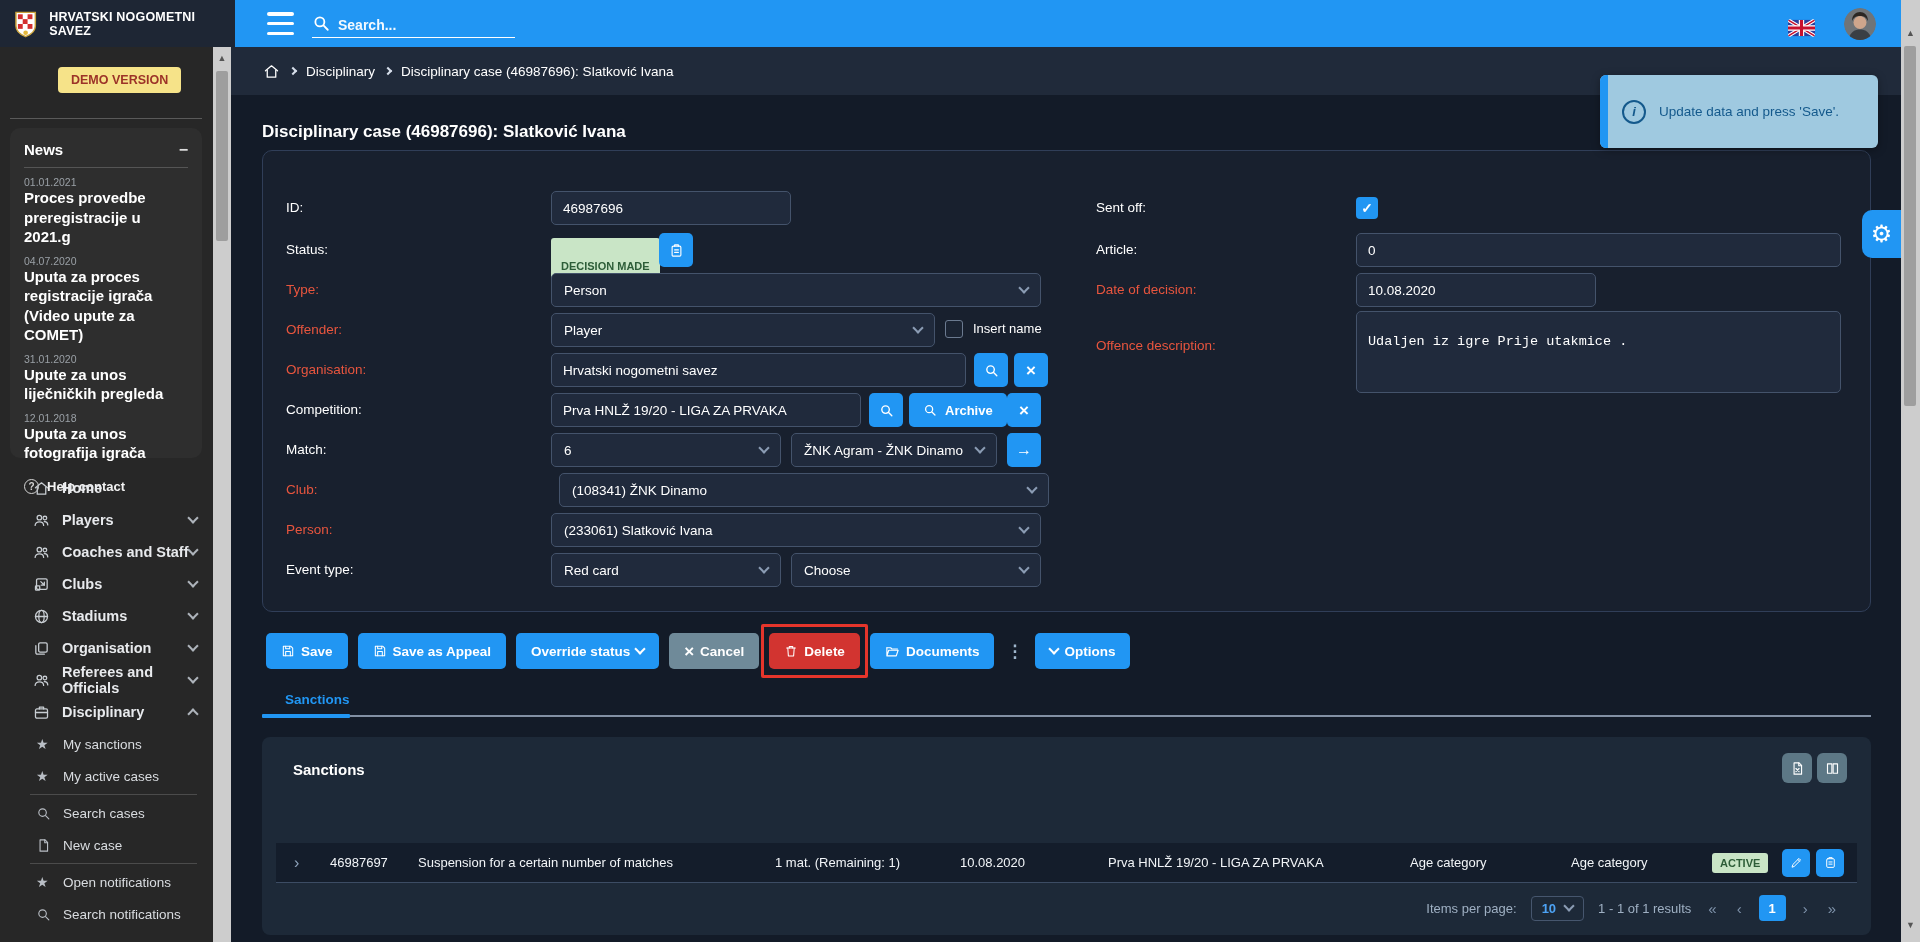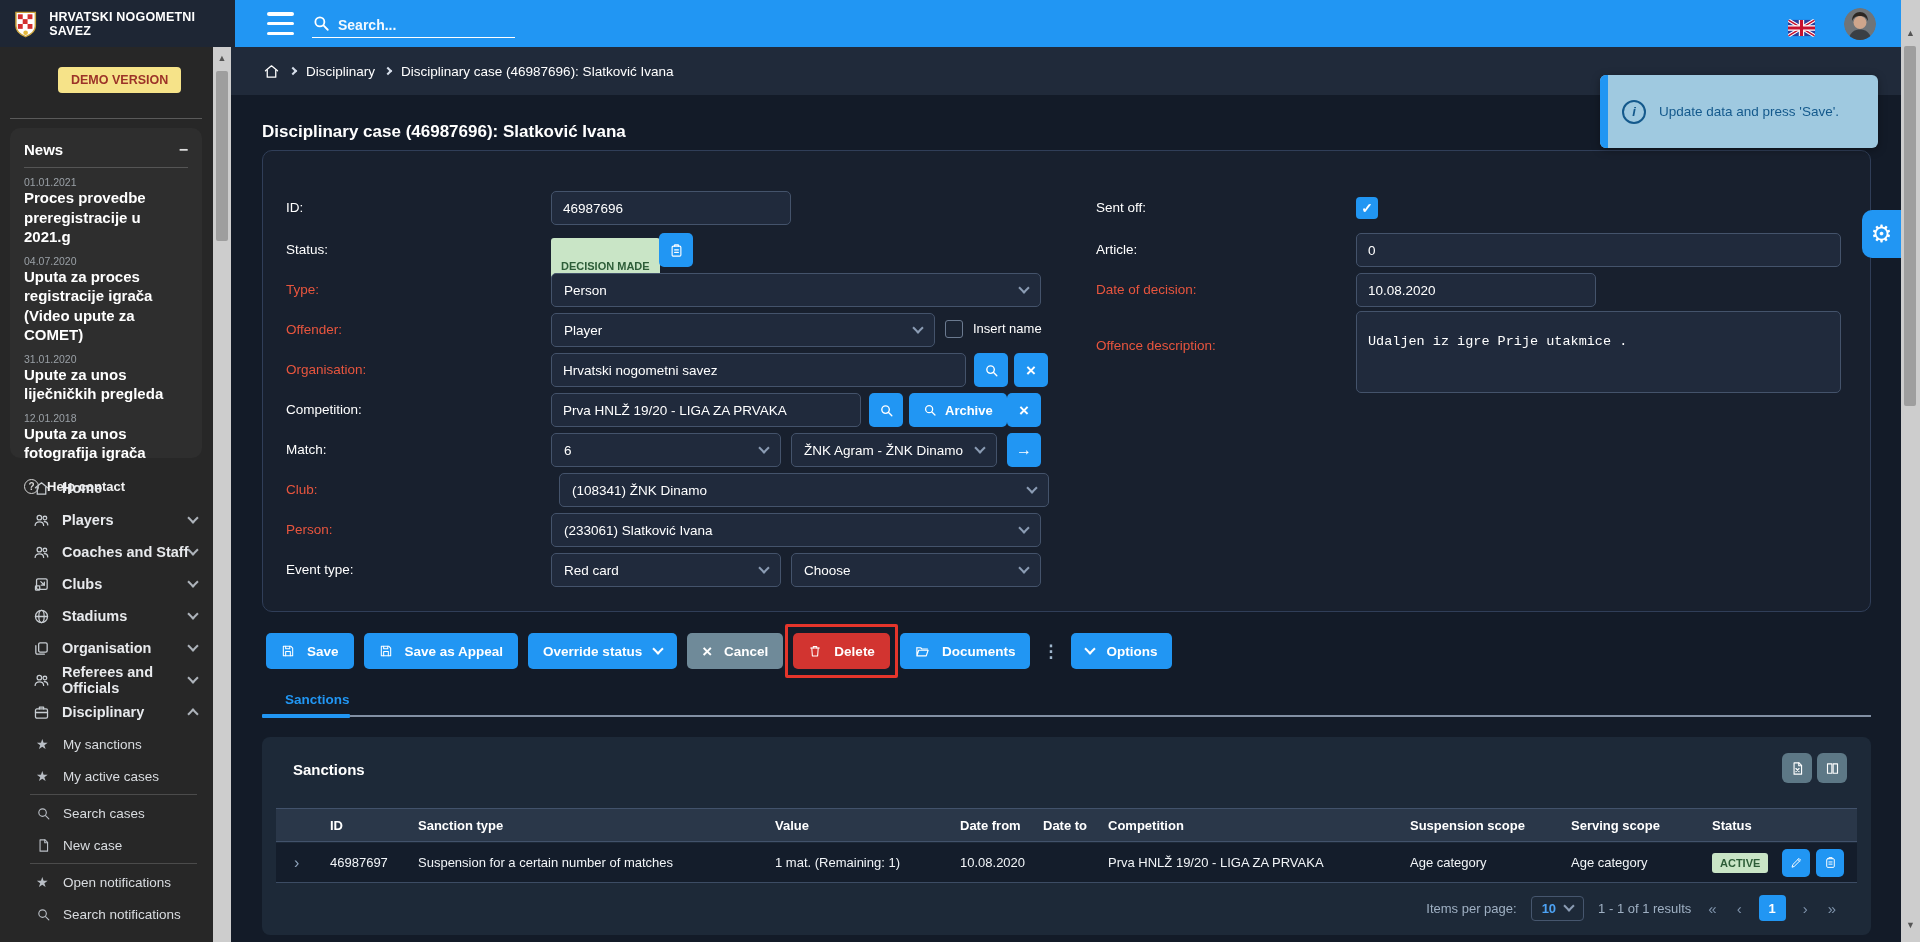--- a/index.html
+++ b/index.html
@@ -89,21 +89,21 @@
   .arrow-glyph { font-size:16px; font-weight:bold; line-height:1; }
   .checkbox { position:absolute; border-radius:4px; cursor:pointer; }
   .checkbox.checked { width:22px; height:22px; background:#2196f3; color:#fff; font-size:14px; font-weight:bold;
             display:flex; align-items:center; justify-content:center; }
   .checkbox.empty { width:18px; height:18px; background:#1b2433; border:1px solid #6b7a90; border-radius:3px; }
   .inline-lbl { position:absolute; color:#fff; font-size:13px; line-height:18px; }
 
   
   .actions { position:absolute; left:266px; top:633px; display:flex; align-items:center; gap:10px; }
   .abtn { height:36px; border:none; border-radius:5px; font-family:inherit; font-size:13.5px; font-weight:bold;
-          color:#fff; display:flex; align-items:center; gap:12px; padding:0 15px; cursor:pointer; background:#2196f3; }
+          color:#fff; display:flex; align-items:center; gap:6px; padding:0 15px; cursor:pointer; background:#2196f3; }
   .abtn.gray { background:#6f8a99; }
   .abtn.red { background:#d23430; position:relative; }
   .annotation { position:absolute; left:-8px; right:-8px; top:-9px; bottom:-9px;
                 border:3px solid #e5352b; border-radius:2px; pointer-events:none; }
   .dots { color:#9fb6cc; font-size:17px; font-weight:bold; padding:0 2px; cursor:pointer; }
 
   
   .tabstrip { position:absolute; left:262px; top:690px; width:1609px; height:27px; border-bottom:2px solid #8290a4; }
   .tab-active { position:absolute; left:23px; top:2px; color:#2196f3; font-size:13.5px; font-weight:bold; cursor:pointer; }
   .tab-underline { position:absolute; left:0; bottom:-3px; width:88px; height:4px; background:#2196f3; border-radius:1px; }
@@ -544,32 +544,20 @@
           <path d="M9.5 12l5 5M14.5 12l-5 5"></path>
         </svg>
     </button>
     <button class="tool-btn" style="left:1555px">
       <svg class="si" width="15" height="15" viewBox="0 0 24 24">
           <rect x="4" y="4.5" width="7" height="15"></rect>
           <rect x="13" y="4.5" width="7" height="15"></rect>
         </svg>
     </button>
 
-    <div class="thead grid">
-      <span class="cell"></span>
-      <span class="cell">ID</span>
-      <span class="cell">Sanction type</span>
-      <span class="cell">Value</span>
-      <span class="cell">Date from</span>
-      <span class="cell">Date to</span>
-      <span class="cell">Competition</span>
-      <span class="cell">Suspension scope</span>
-      <span class="cell">Serving scope</span>
-      <span class="cell">Status</span>
-    </div>
 
     <div class="trow grid">
       <span class="row-chev">›</span>
       <span class="cell">46987697</span>
       <span class="cell">Suspension for a certain number of matches</span>
       <span class="cell">1 mat. (Remaining: 1)</span>
       <span class="cell">10.08.2020</span>
       <span class="cell"></span>
       <span class="cell">Prva HNLŽ 19/20 - LIGA ZA PRVAKA</span>
       <span class="cell">Age category</span>

